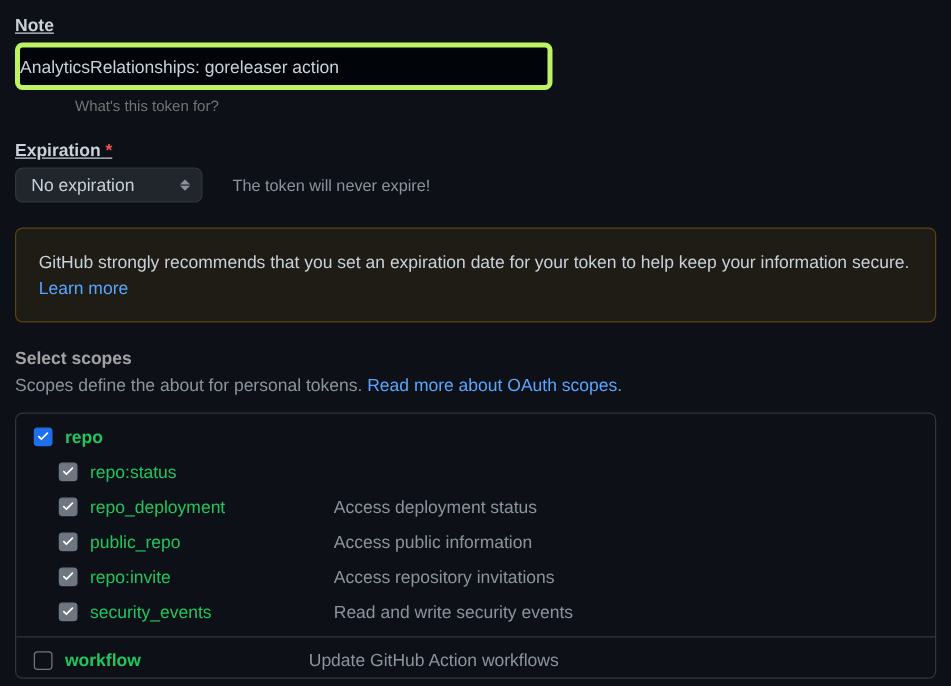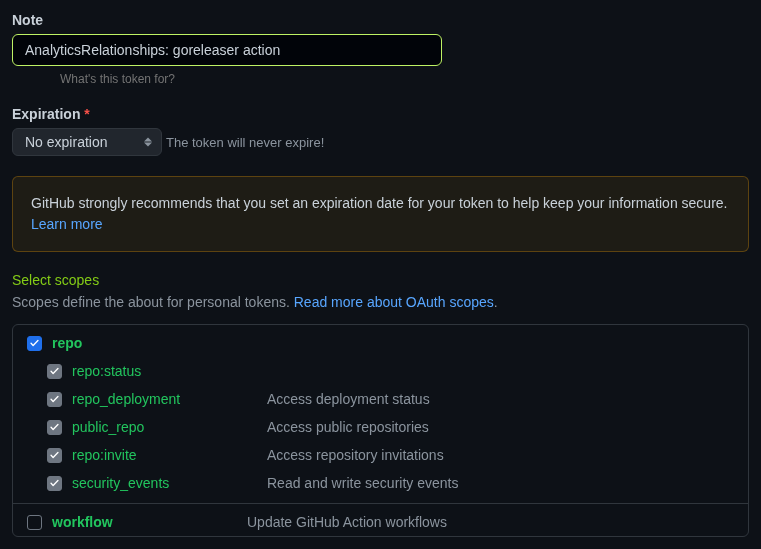--- a/index.html
+++ b/index.html
@@ -14,47 +14,48 @@
       font-size: 14px;
       padding: 12px;
       width: 761px;
       height: 549px;
     }
     .form-label {
       display: block;
       font-weight: 600;
       color: #c9d1d9;
       margin-bottom: 6px;
+      text-decoration: underline;
     }
     .required-star {
       color: #f85149;
     }
     .text-input {
       width: 430px;
-      padding: 5px 12px;
+      padding: 5px 0;
       background-color: #010409;
-      border: 1px solid #bef264;
+      border: 4px solid #bef264;
       border-radius: 6px;
       color: #c9d1d9;
       font-size: 14px;
       line-height: 20px;
     }
     .help-text {
       color: #737373;
       font-size: 12px;
       margin-top: 6px;
       margin-left: 48px;
     }
     .section {
       margin-bottom: 20px;
     }
     .expiration-row {
       display: flex;
       align-items: center;
-      gap: 4px;
+      gap: 24px;
     }
     .select-wrap {
       position: relative;
       display: inline-block;
     }
     .select-btn {
       background-color: #21262d;
       border: 1px solid #30363d;
       border-radius: 6px;
       color: #c9d1d9;
@@ -97,22 +98,22 @@
       margin-bottom: 20px;
       color: #c9d1d9;
       line-height: 1.5;
     }
     .link {
       color: #58a6ff;
       text-decoration: none;
       cursor: pointer;
     }
     .scopes-heading {
-      font-weight: 400;
-      color: #84cc16;
+      font-weight: 700;
+      color: #a3a3a3;
       margin-bottom: 6px;
     }
     .scopes-desc {
       color: #8b949e;
       margin-bottom: 14px;
     }
     .scopes-box {
       border: 1px solid #30363d;
       border-radius: 6px;
       overflow: hidden;
@@ -252,21 +253,21 @@
 
     <div class="scope-row child">
       <div class="scope-left">
         <span class="checkbox checked-implicit">
           <svg viewBox="0 0 12 12">
               <path fill="#fff" d="M10.28 2.28a.75.75 0 0 1 0 1.06L5.03 8.6a.75.75 0 0 1-1.06 0L1.72 6.34a.75.75 0 1 1 1.06-1.06L4.5 7l4.72-4.72a.75.75 0 0 1 1.06 0z"></path>
             </svg>
         </span>
         <span class="scope-label">public_repo</span>
       </div>
-      <span class="scope-desc">Access public repositories</span>
+      <span class="scope-desc">Access public information</span>
     </div>
 
     <div class="scope-row child">
       <div class="scope-left">
         <span class="checkbox checked-implicit">
           <svg viewBox="0 0 12 12">
               <path fill="#fff" d="M10.28 2.28a.75.75 0 0 1 0 1.06L5.03 8.6a.75.75 0 0 1-1.06 0L1.72 6.34a.75.75 0 1 1 1.06-1.06L4.5 7l4.72-4.72a.75.75 0 0 1 1.06 0z"></path>
             </svg>
         </span>
         <span class="scope-label">repo:invite</span>

